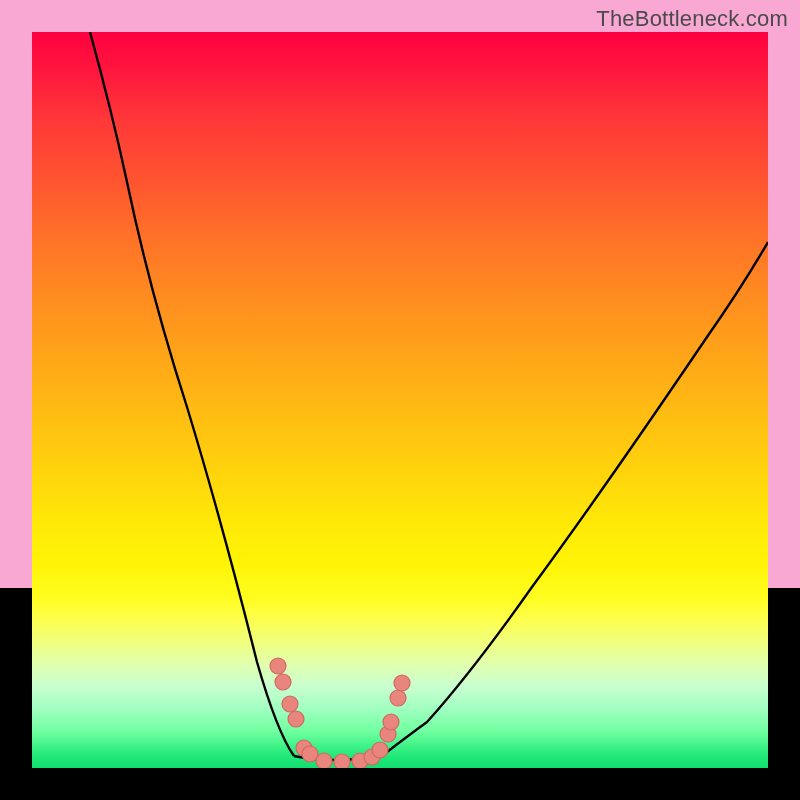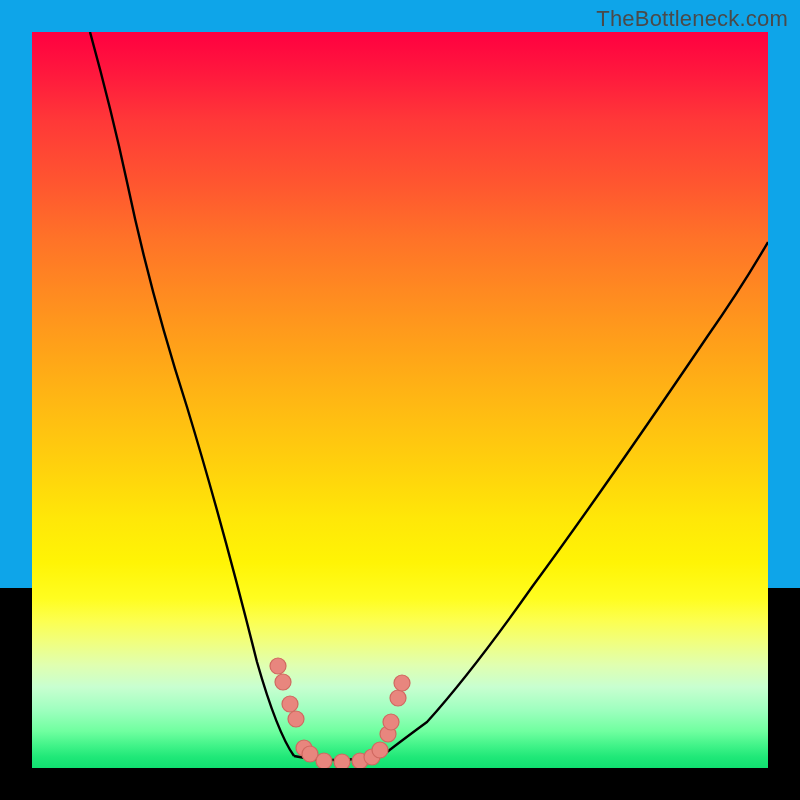--- a/index.html
+++ b/index.html
@@ -8,21 +8,21 @@
     width: 800px;
     height: 800px;
     overflow: hidden;
     background: #000;
     font-family: Arial, Helvetica, sans-serif;
   }
   .frame {
     position: absolute;
     left: 0; top: 0;
     width: 800px; height: 588px;
-    background: #0ea5e9;
+    background: #f9a8d4;
   }
   .plot {
     position: absolute;
     left: 32px;
     top: 32px;
     width: 736px;
     height: 736px;
     overflow: hidden;
   }
   .gradient {

